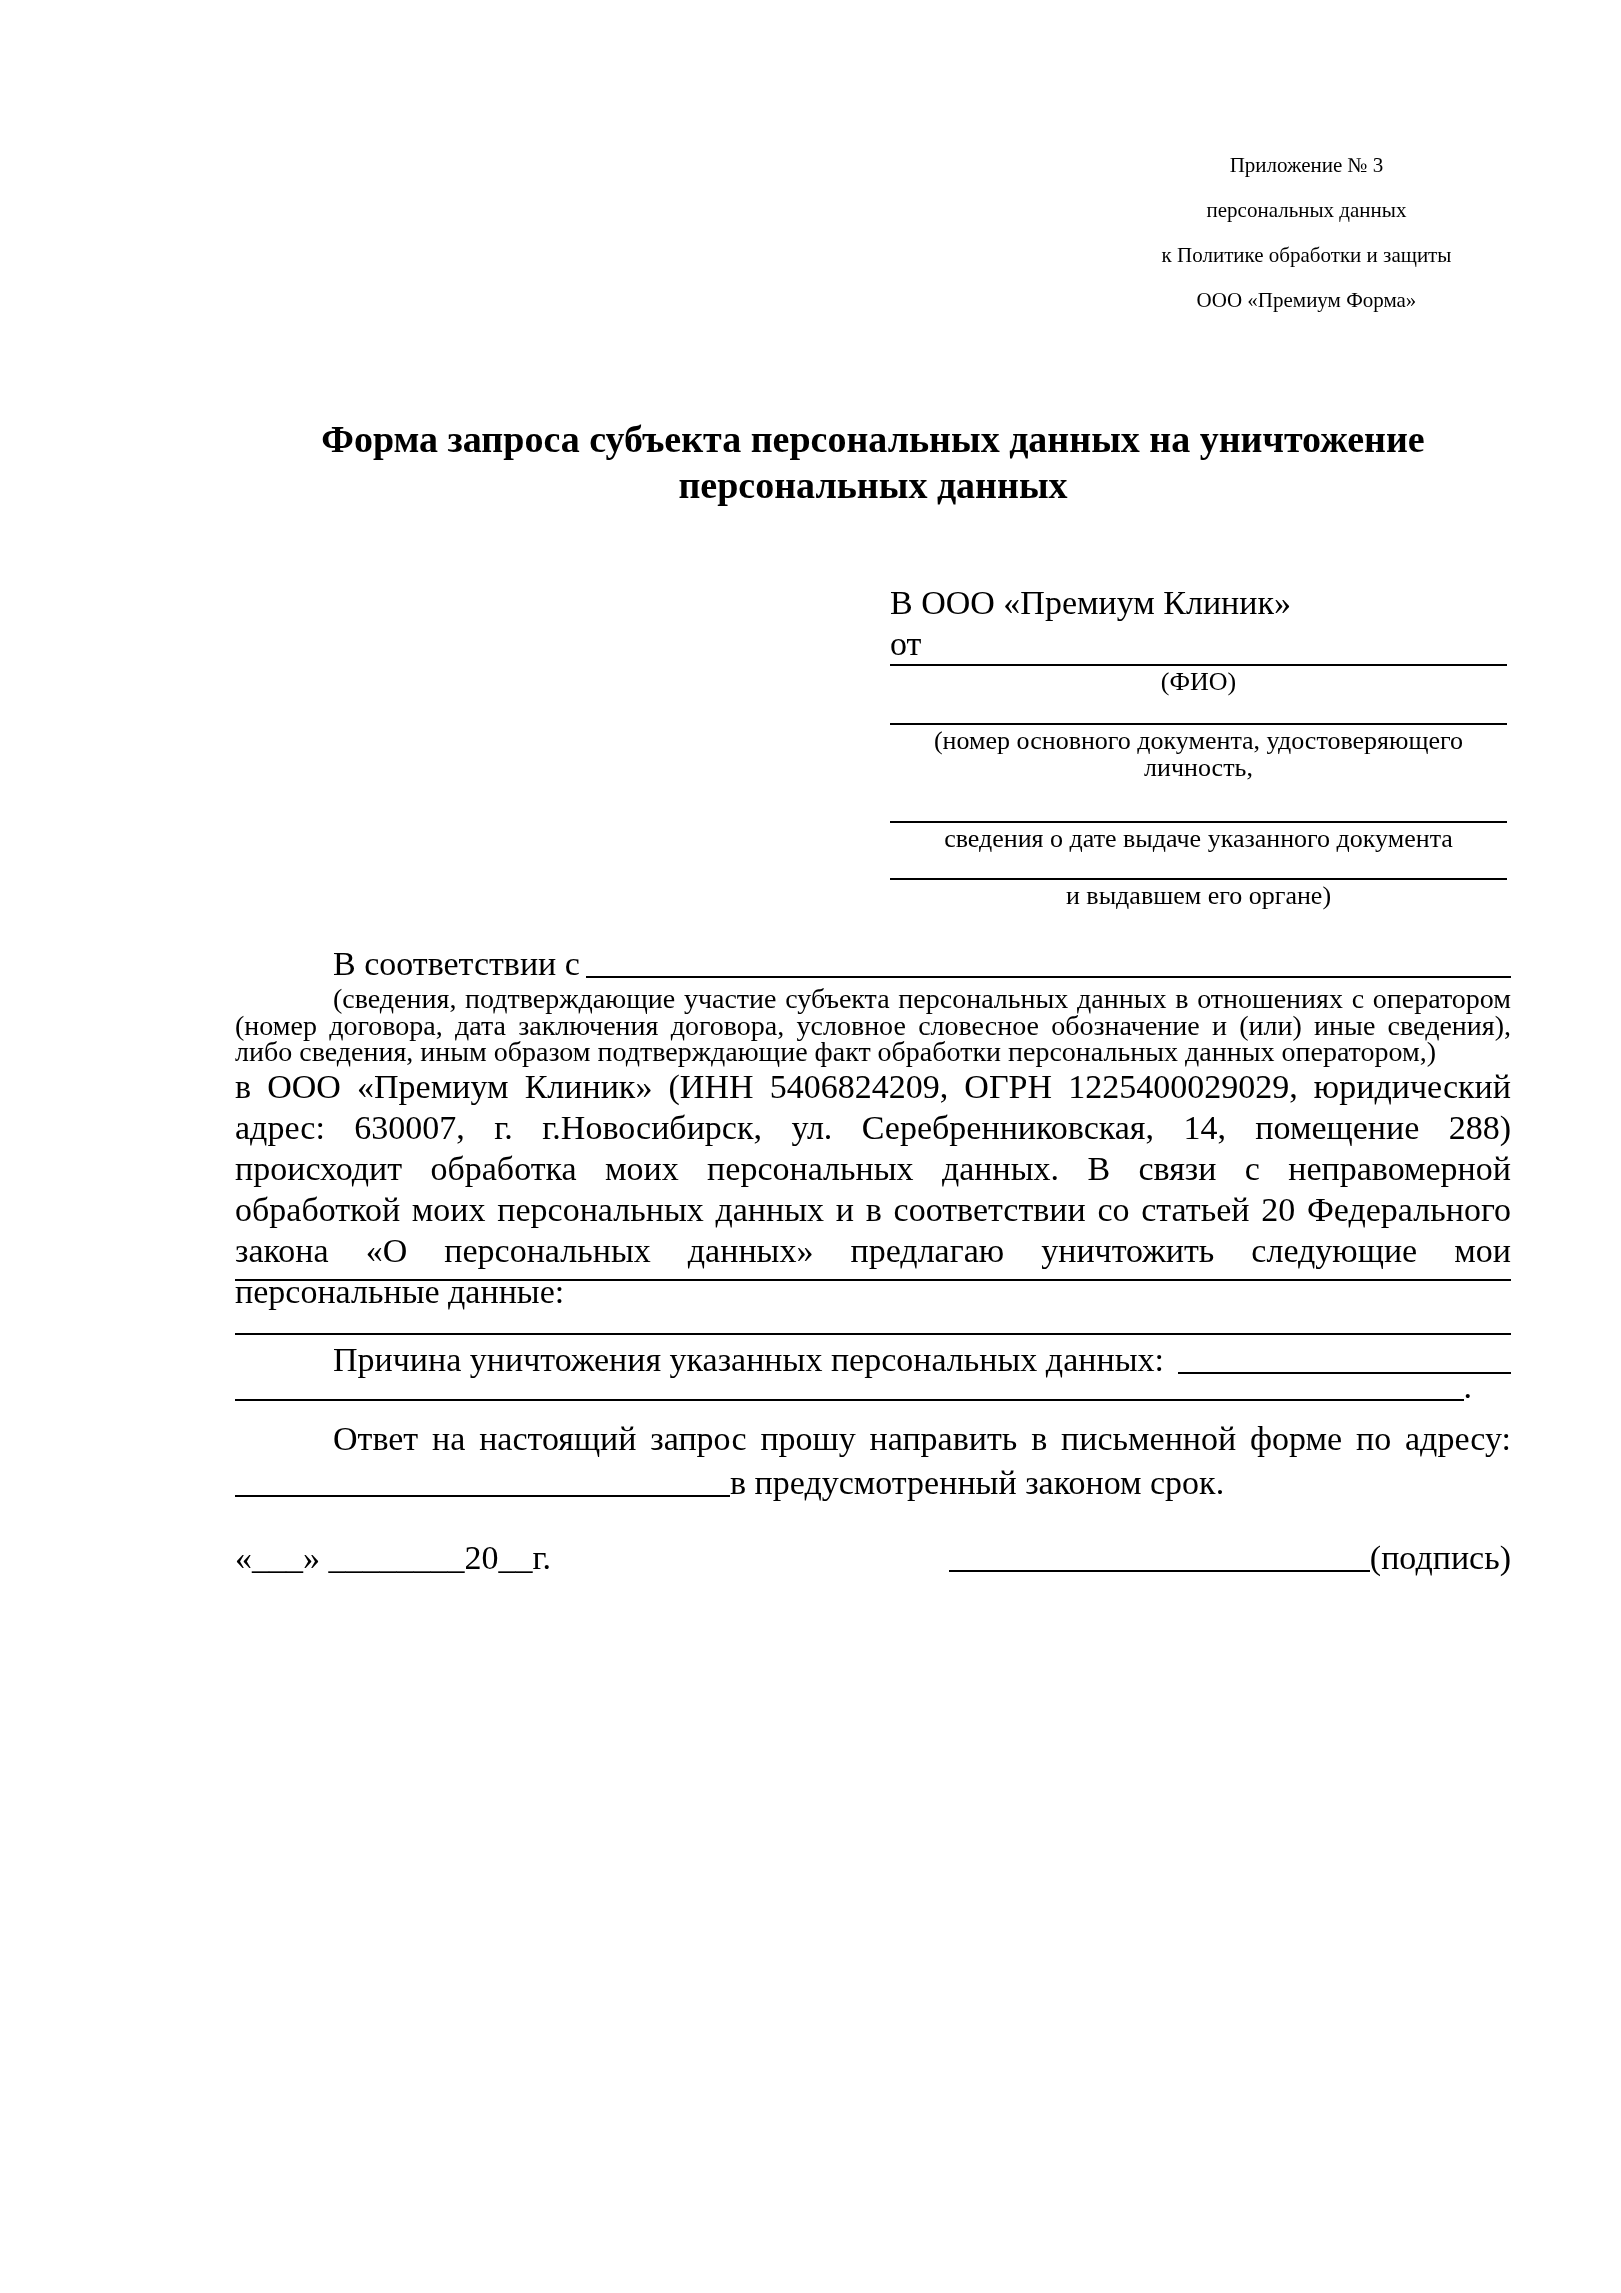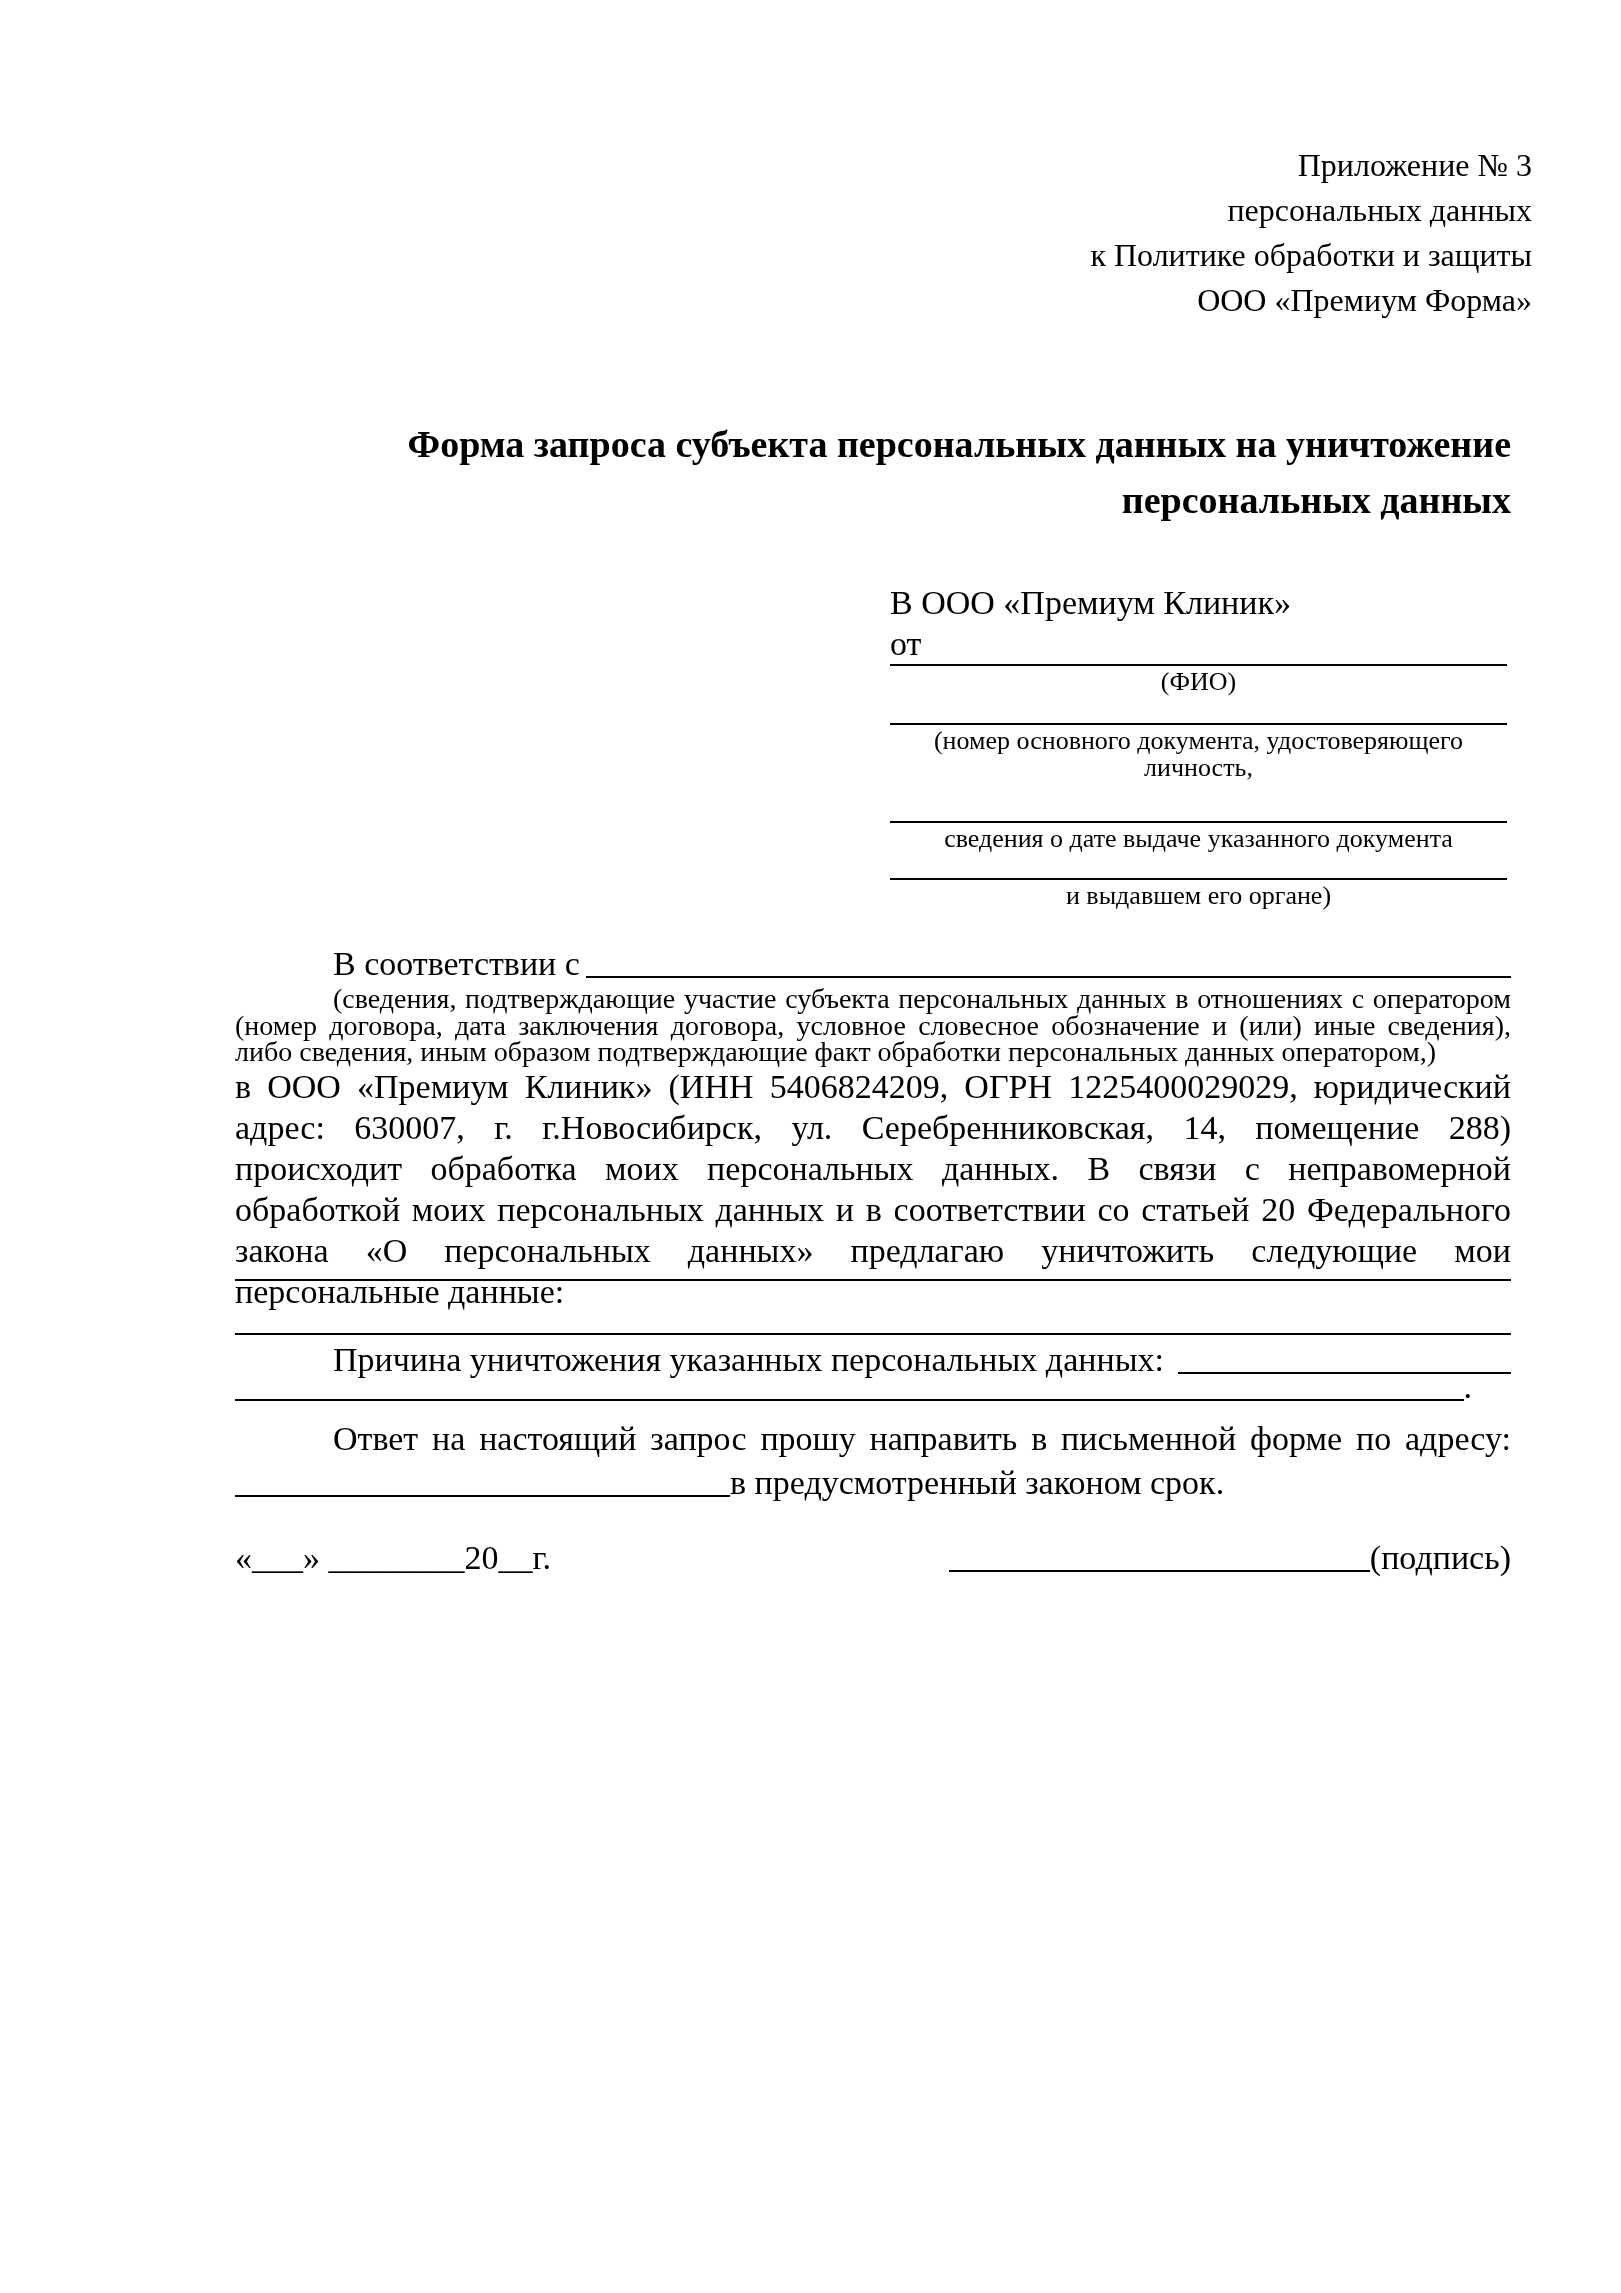--- a/index.html
+++ b/index.html
@@ -12,30 +12,30 @@
     font-family: "Liberation Serif", "DejaVu Serif", serif;
     font-size: 34px;
     line-height: 41px;
     overflow: hidden;
   }
   .abs { position: absolute; }
 
   
   .appendix {
     left: 1081px; top: 143px; width: 451px;
-    font-size: 32px; line-height: 45px;
-    text-align: right;
+    font-size: 21px; line-height: 45px;
+    text-align: center;
   }
 
   
   .title {
     left: 235px; top: 416px; width: 1276px;
     margin: 0;
-    font-size: 38px; line-height: 56px; font-weight: bold;
-    text-align: right;
+    font-size: 38px; line-height: 46px; font-weight: bold;
+    text-align: center;
   }
 
   
   .addressee { left: 890px; top: 582px; width: 617px; }
   .addressee .txt { line-height: 41px; }
   .field-line { border-top: 2.9px solid #000; height: 0; }
   .field-caption {
     font-size: 26px; line-height: 27.4px;
     text-align: center; margin-top: 2px;
   }

